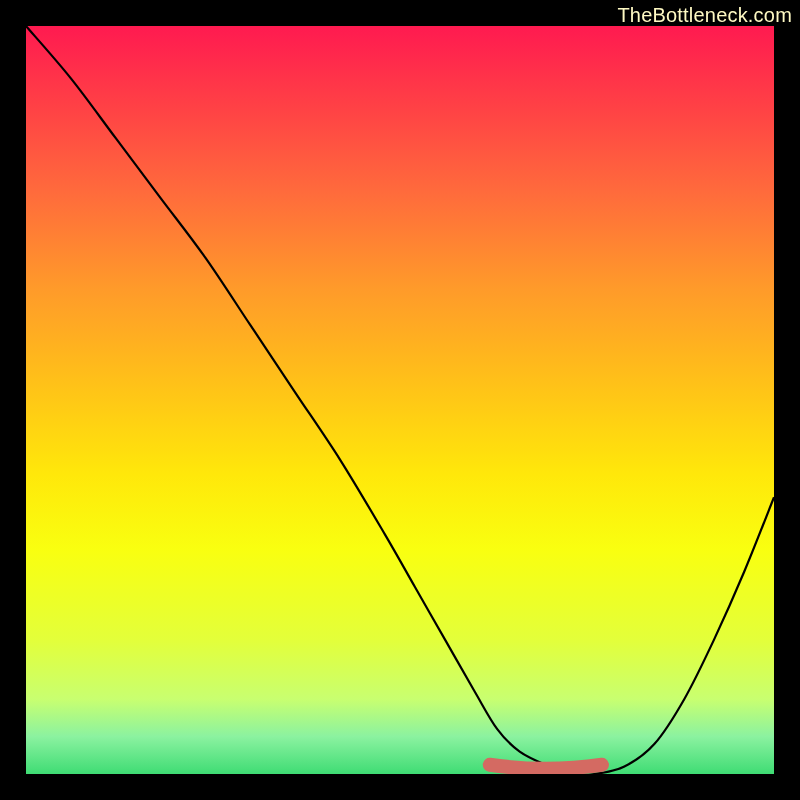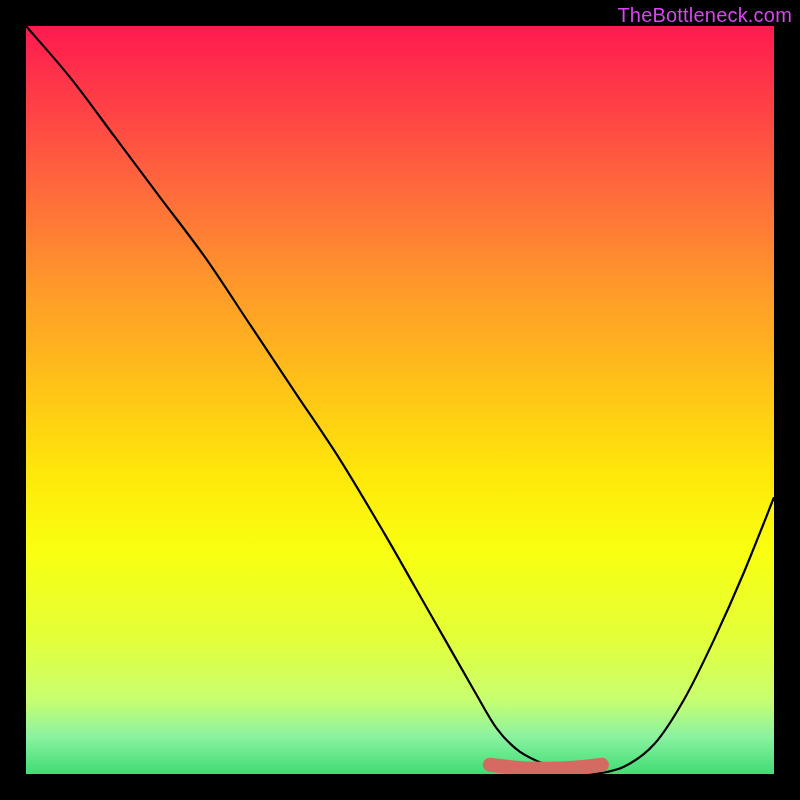--- a/index.html
+++ b/index.html
@@ -38,21 +38,21 @@
     );
   }
   .svg-layer {
     position: absolute;
     inset: 0;
   }
   .watermark {
     position: absolute;
     top: 4px;
     right: 8px;
-    color: #d946ef;
+    color: #fef9c3;
     font-size: 20px;
     font-weight: 500;
     letter-spacing: 0.2px;
   }
 </style>
 </head>
 <body>
 
 <div class="plot-area">
   <div class="gradient"></div>

